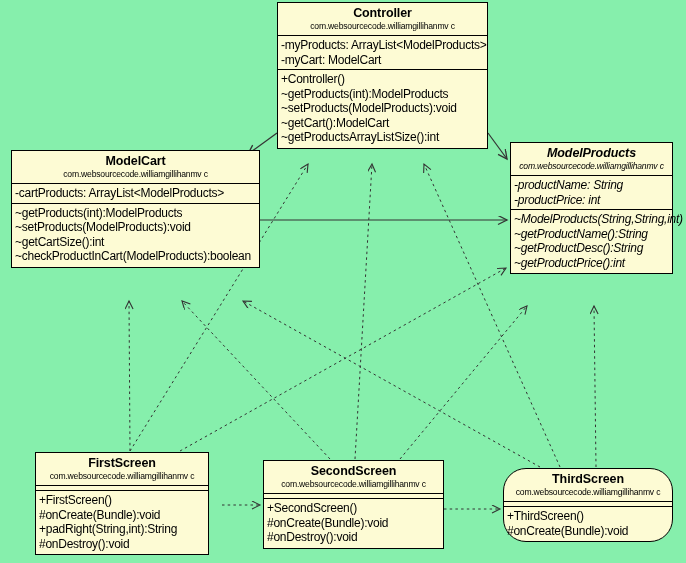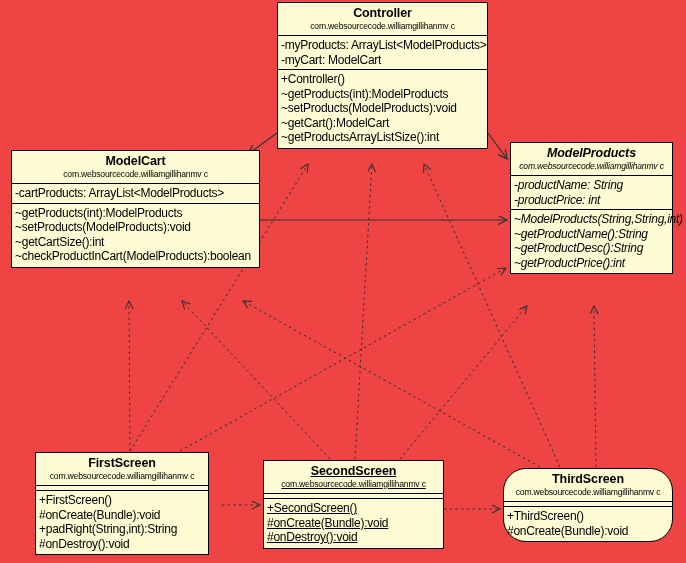--- a/index.html
+++ b/index.html
@@ -4,21 +4,21 @@
 <style>
   html, body {
     margin: 0;
     padding: 0;
     background: #ffffff;
   }
   #canvas {
     position: relative;
     width: 686px;
     height: 563px;
-    background: #ef4444;
+    background: #86efac;
     overflow: hidden;
     font-family: "Liberation Sans", sans-serif;
   }
   svg#edges {
     position: absolute;
     left: 0;
     top: 0;
     width: 686px;
     height: 563px;
     pointer-events: none;
@@ -170,21 +170,21 @@
     </div>
     <div class="uml-attrs empty"></div>
     <div class="uml-ops">
       <div class="uml-row">+FirstScreen()</div>
       <div class="uml-row">#onCreate(Bundle):void</div>
       <div class="uml-row">+padRight(String,int):String</div>
       <div class="uml-row">#onDestroy():void</div>
     </div>
   </div>
 
-  <div class="uml-class" style="left:263px; top:460px; width:181px;text-decoration:underline;">
+  <div class="uml-class" style="left:263px; top:460px; width:181px;">
     <div class="uml-head">
       <div class="uml-name">SecondScreen</div>
       <div class="uml-pkg">com.websourcecode.williamgillihanmv c</div>
     </div>
     <div class="uml-attrs empty"></div>
     <div class="uml-ops">
       <div class="uml-row">+SecondScreen()</div>
       <div class="uml-row">#onCreate(Bundle):void</div>
       <div class="uml-row">#onDestroy():void</div>
     </div>

